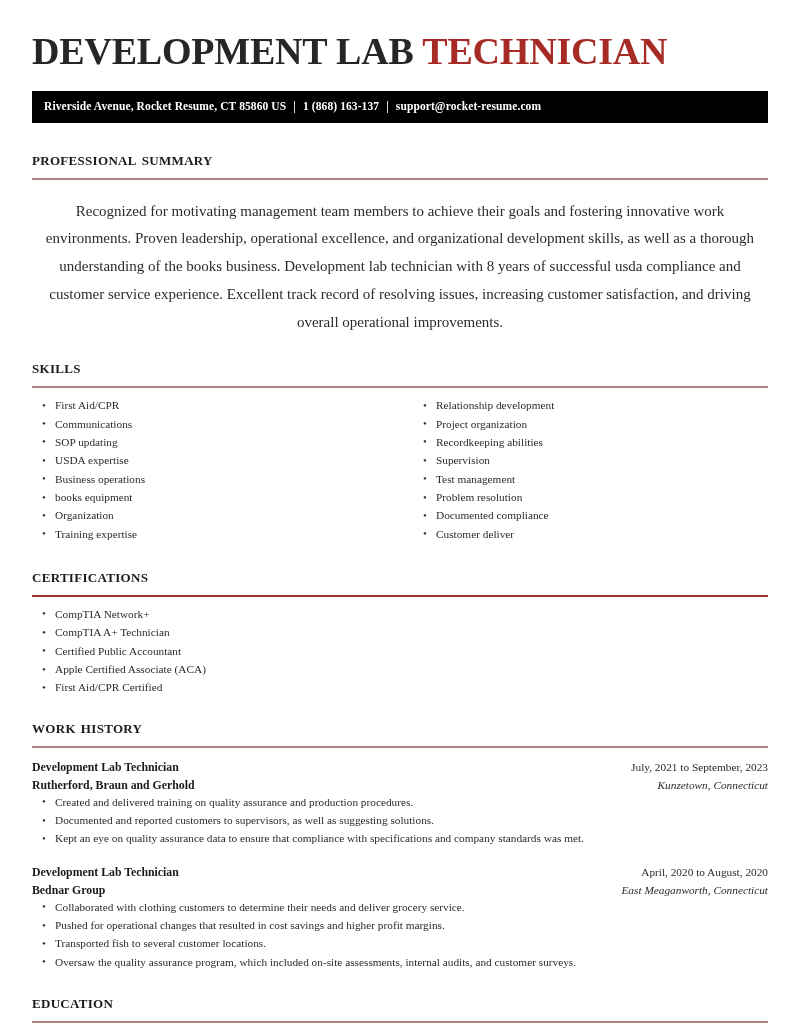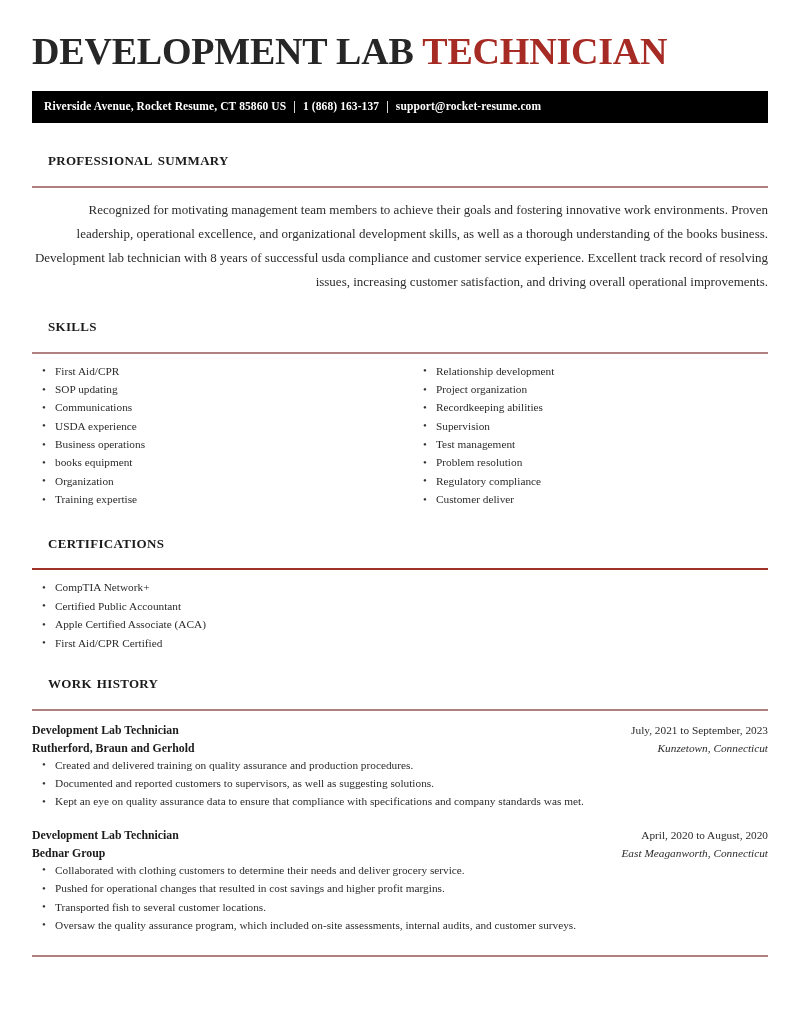--- a/index.html
+++ b/index.html
@@ -57,40 +57,40 @@
   
   .section { margin-top: 18px; }
   .section-heading {
     font-size: 19px;
     font-weight: bold;
     font-variant: small-caps;
     text-transform: lowercase;
     letter-spacing: 0.3px;
     color: #1b1b1b;
     line-height: 1.1;
-    margin: 16px;
+    margin: 0;
   }
   .section-heading::first-letter { }
   .rule {
     height: 2px;
     background: #b08080;
     margin-top: 8px;
     width: 100%;
   }
   .rule.accent { background: #9e3229; }
 
   .section-body { padding-top: 10px; }
 
   
   .summary-text {
-    font-size: 13px;
+    font-size: 15px;
     line-height: 1.85;
     color: #2b2b2b;
-    margin: 0;
-    text-align: right;
+    margin: 8px;
+    text-align: center;
   }
 
   
   ul.bullets {
     list-style: none;
     margin: 0;
     padding: 0;
   }
   ul.bullets li {
     position: relative;
@@ -207,51 +207,52 @@
   </div>
 
   <div class="section" id="section-skills">
     <div class="section-heading">Skills</div>
     <div class="rule"></div>
     <div class="section-body">
       <div class="two-col">
         <div class="col left">
           <ul class="bullets">
             <li>First Aid/CPR</li>
+            <li>Communications</li>
             <li>SOP updating</li>
-            <li>Communications</li>
-            <li>USDA experience</li>
+            <li>USDA expertise</li>
             <li>Business operations</li>
             <li>books equipment</li>
             <li>Organization</li>
             <li>Training expertise</li>
           </ul>
         </div>
         <div class="col right">
           <ul class="bullets">
             <li>Relationship development</li>
             <li>Project organization</li>
             <li>Recordkeeping abilities</li>
             <li>Supervision</li>
             <li>Test management</li>
             <li>Problem resolution</li>
-            <li>Regulatory compliance</li>
+            <li>Documented compliance</li>
             <li>Customer deliver</li>
           </ul>
         </div>
       </div>
     </div>
   </div>
 
   <div class="section" id="section-certifications">
     <div class="section-heading">Certifications</div>
     <div class="rule accent"></div>
     <div class="section-body">
       <ul class="bullets">
         <li>CompTIA Network+</li>
+        <li>CompTIA A+ Technician</li>
         <li>Certified Public Accountant</li>
         <li>Apple Certified Associate (ACA)</li>
         <li>First Aid/CPR Certified</li>
       </ul>
     </div>
   </div>
 
   <div class="section" id="section-work">
     <div class="section-heading">Work History</div>
     <div class="rule"></div>
@@ -287,16 +288,17 @@
           <li>Pushed for operational changes that resulted in cost savings and higher profit margins.</li>
           <li>Transported fish to several customer locations.</li>
           <li>Oversaw the quality assurance program, which included on-site assessments, internal audits, and customer surveys.</li>
         </ul>
       </div>
 
     </div>
   </div>
 
   <div class="section" id="section-education">
+    <div class="section-heading">Education</div>
     <div class="rule"></div>
   </div>
 
 </div>
 
 </body></html>

